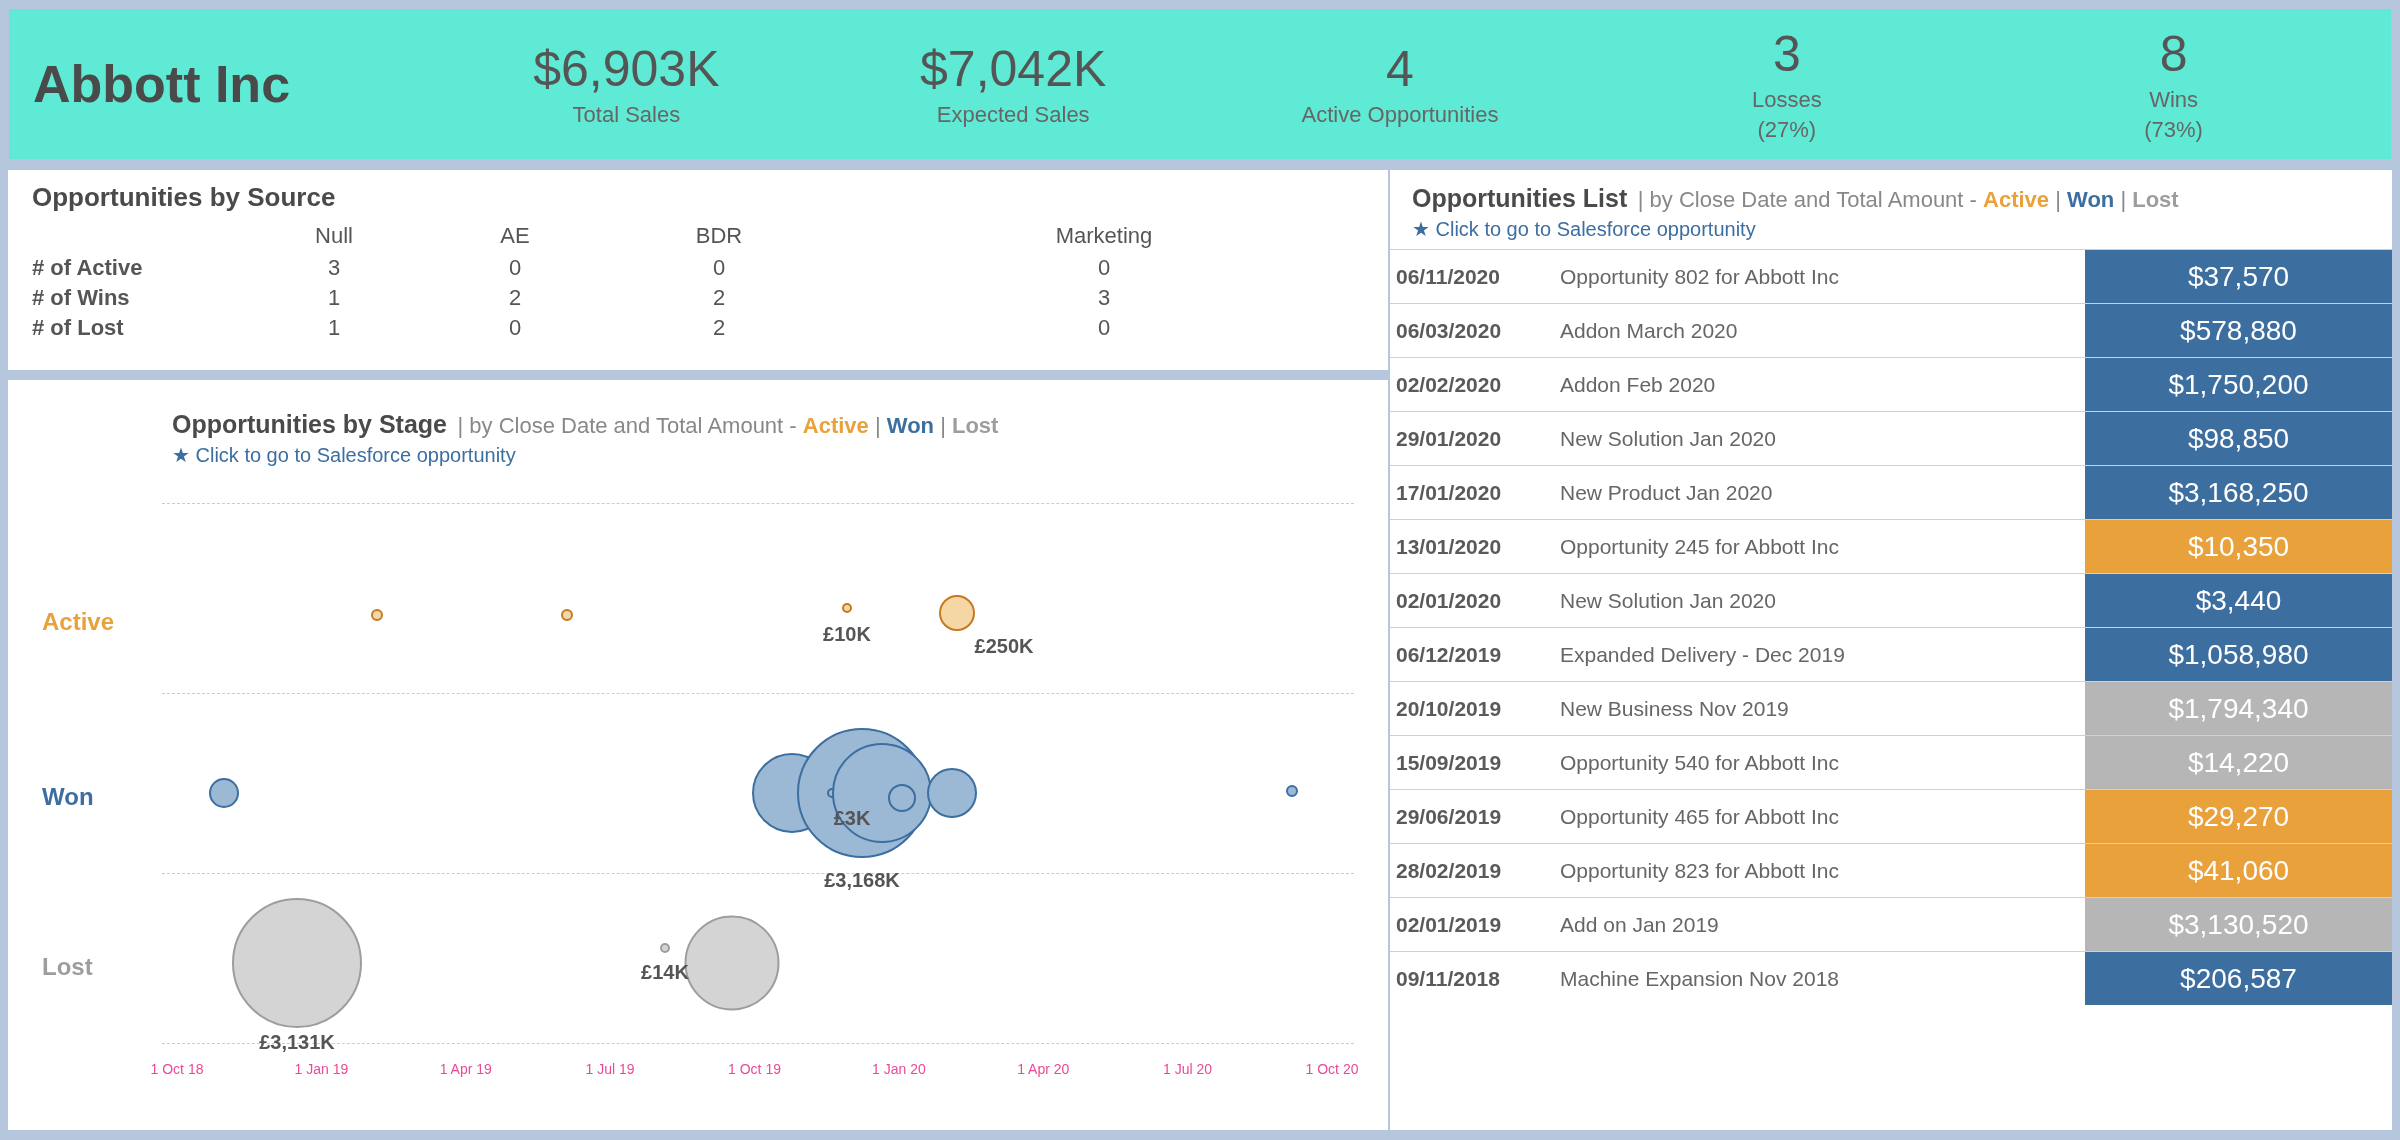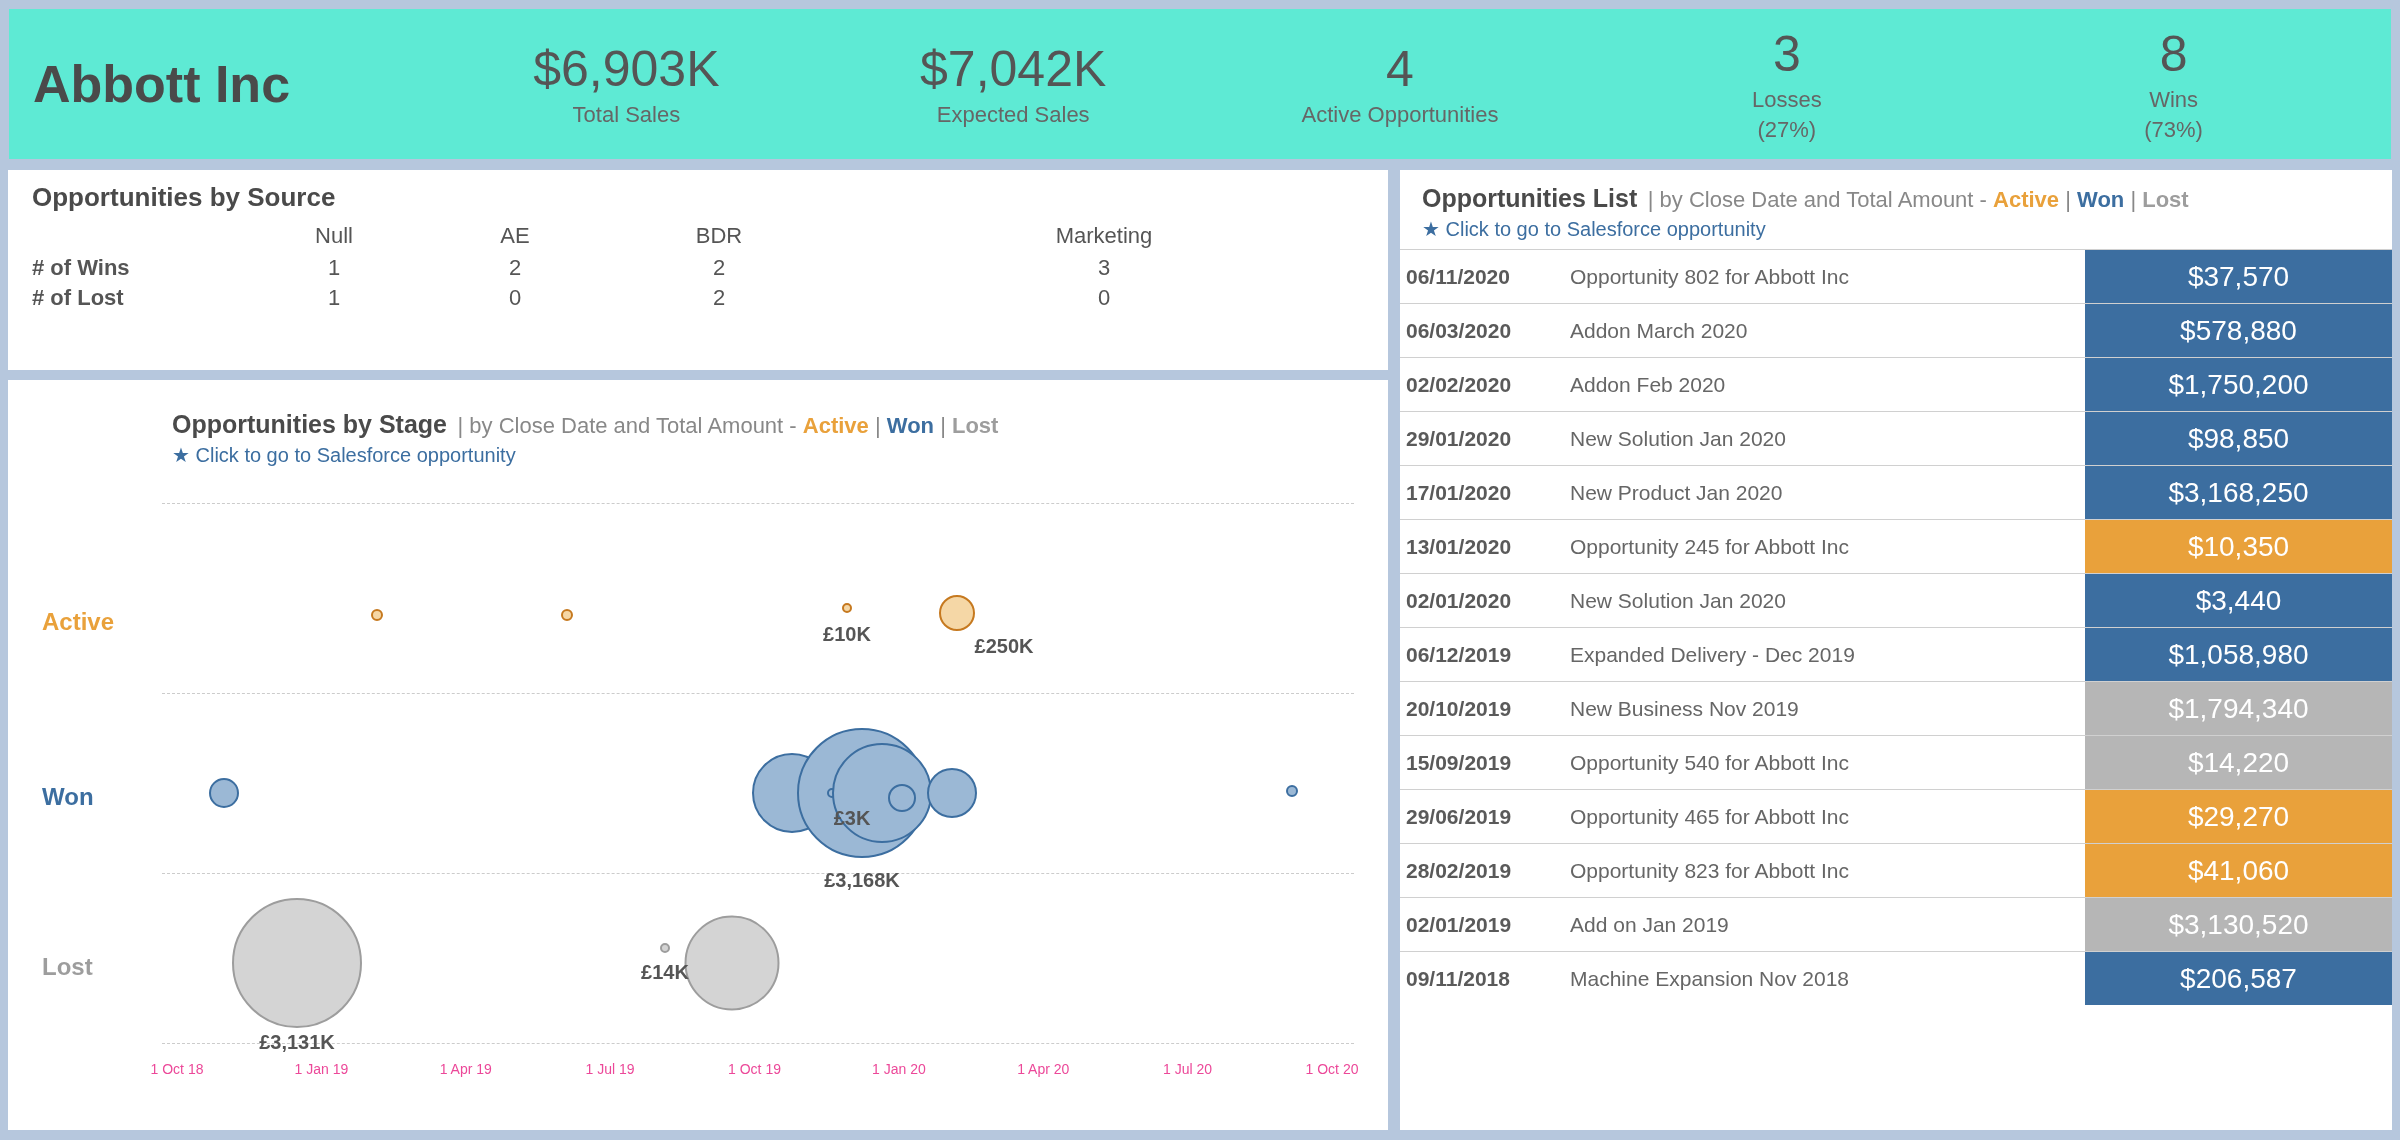--- a/index.html
+++ b/index.html
@@ -36,21 +36,21 @@
     color: #555;
   }
   .kpi .lbl {
     font-size: 22px;
     color: #666;
     margin-top: 4px;
   }
   
   .main {
     display: flex;
-    gap: 12px;
+    gap: 2px;
     margin-top: 10px;
     height: 960px;
   }
   .left {
     flex: 0 0 1380px;
     display: flex;
     flex-direction: column;
     gap: 10px;
   }
   .right {
@@ -237,20 +237,27 @@
         <thead>
           <tr>
             <th></th>
             <th>Null</th>
             <th>AE</th>
             <th>BDR</th>
             <th>Marketing</th>
           </tr>
         </thead>
         <tbody id="src-body">
+            <tr>
+              <td class="rowlbl"># of Active</td>
+              <td>3</td>
+              <td>0</td>
+              <td>0</td>
+              <td>0</td>
+            </tr>
             <tr>
               <td class="rowlbl"># of Wins</td>
               <td>1</td>
               <td>2</td>
               <td>2</td>
               <td>3</td>
             </tr>
             <tr>
               <td class="rowlbl"># of Lost</td>
               <td>1</td>

